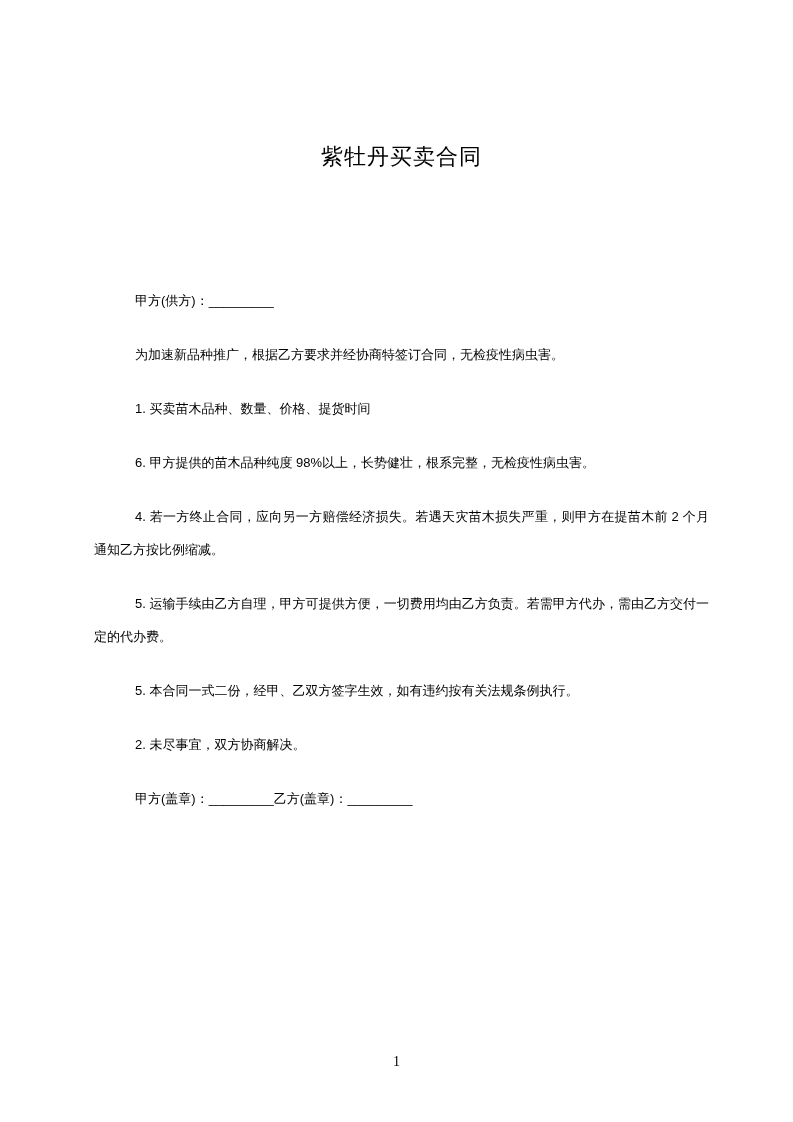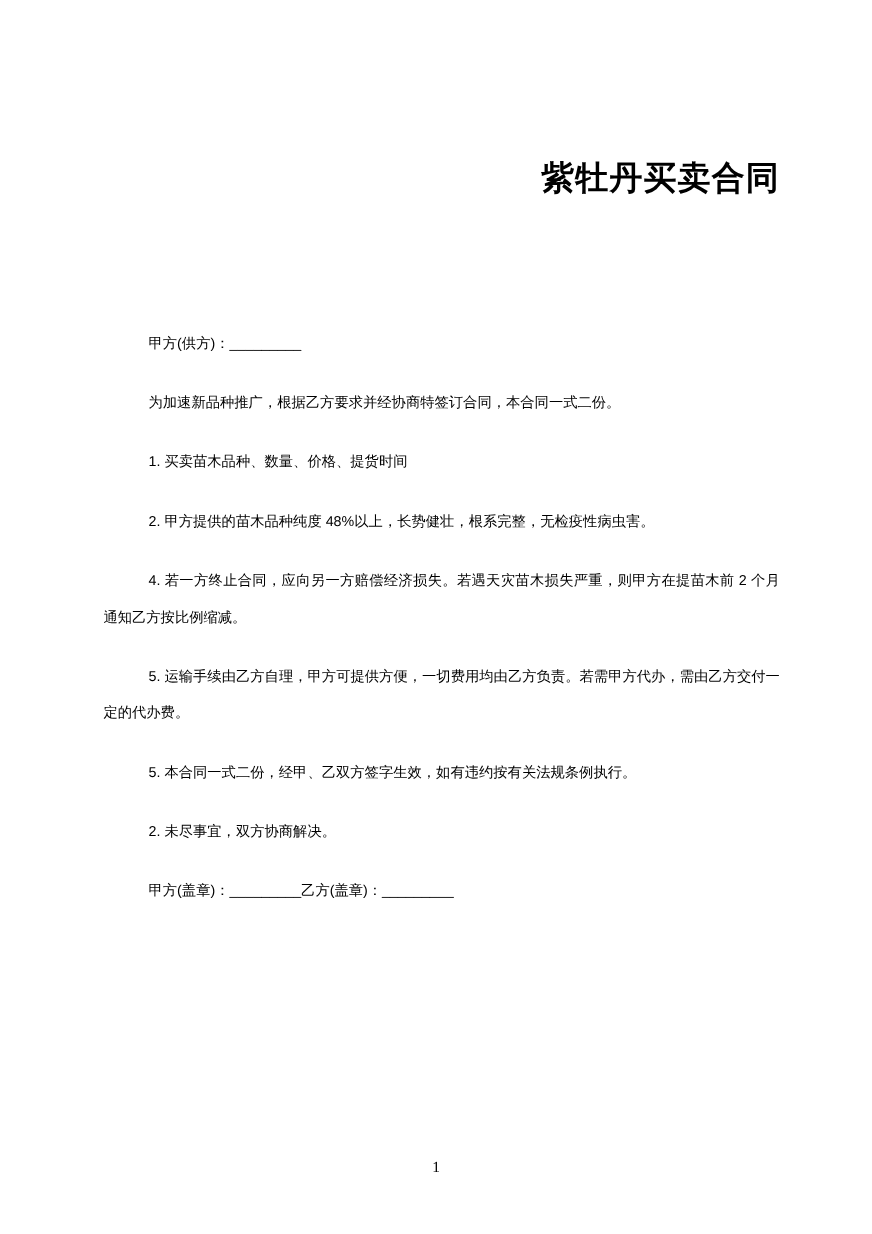--- a/index.html
+++ b/index.html
@@ -15,23 +15,23 @@
     background: #ffffff;
     overflow: hidden;
     font-family: "Liberation Sans", sans-serif;
     color: #000000;
   }
   .content {
     padding: 142px 84px 0 94px;
   }
   .doc-title {
     margin: 0 0 112px 0;
-    text-align: right;
-    font-size: 30px;
-    font-weight: bold;
+    text-align: center;
+    font-size: 22px;
+    font-weight: normal;
     letter-spacing: 1px;
   }
   .para {
     margin: 0 0 21px 0;
     font-size: 13px;
     line-height: 33px;
     text-align: justify;
     text-indent: 41px;
     word-break: break-all;
   }
@@ -48,25 +48,25 @@
 </head>
 <body>
 
 <div class="page">
   <div class="content">
     <h1 class="doc-title">紫牡丹买卖合同</h1>
 
     <p class="para">甲方(供方)：_________</p>
 
 
-    <p class="para">为加速新品种推广，根据乙方要求并经协商特签订合同，本合同一式二份。</p>
+    <p class="para">为加速新品种推广，根据乙方要求并经协商特签订合同，无检疫性病虫害。</p>
 
     <p class="para">1. 买卖苗木品种、数量、价格、提货时间</p>
 
-    <p class="para">2. 甲方提供的苗木品种纯度 48%以上，长势健壮，根系完整，无检疫性病虫害。</p>
+    <p class="para">6. 甲方提供的苗木品种纯度 98%以上，长势健壮，根系完整，无检疫性病虫害。</p>
 
 
     <p class="para">4. 若一方终止合同，应向另一方赔偿经济损失。若遇天灾苗木损失严重，则甲方在提苗木前 2 个月通知乙方按比例缩减。</p>
 
     <p class="para">5. 运输手续由乙方自理，甲方可提供方便，一切费用均由乙方负责。若需甲方代办，需由乙方交付一定的代办费。</p>
 
     <p class="para">5. 本合同一式二份，经甲、乙双方签字生效，如有违约按有关法规条例执行。</p>
 
     <p class="para">2. 未尽事宜，双方协商解决。</p>
 

